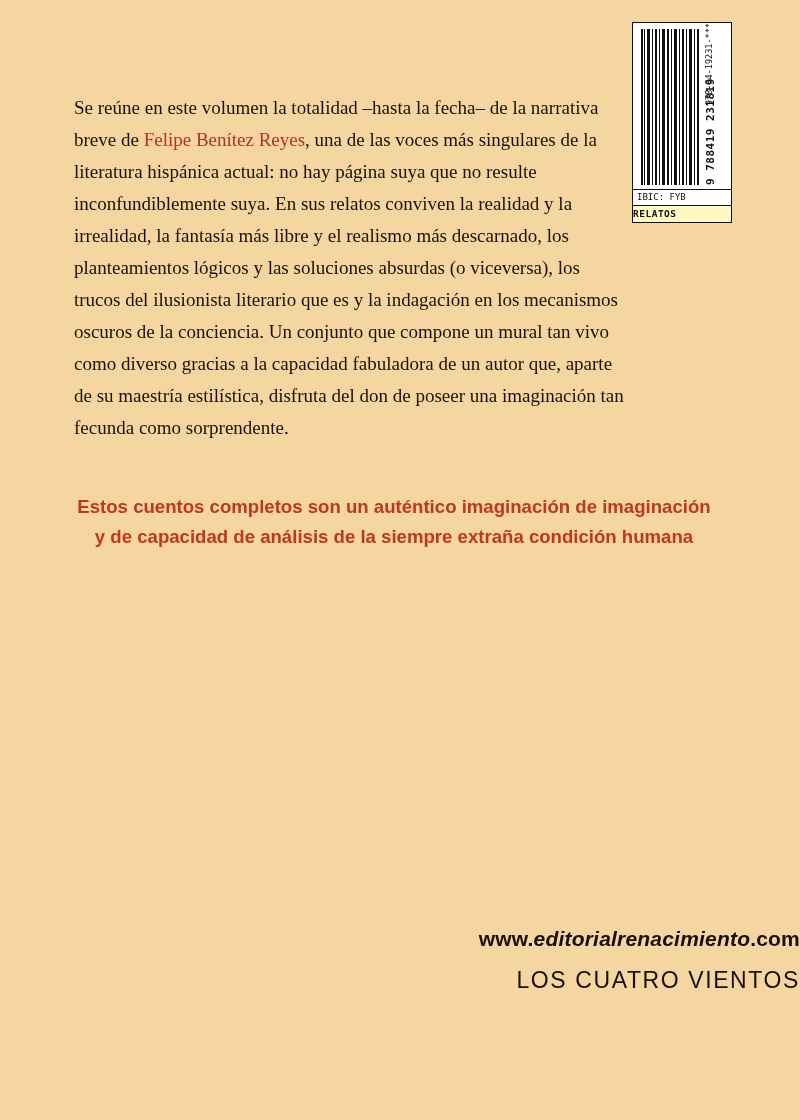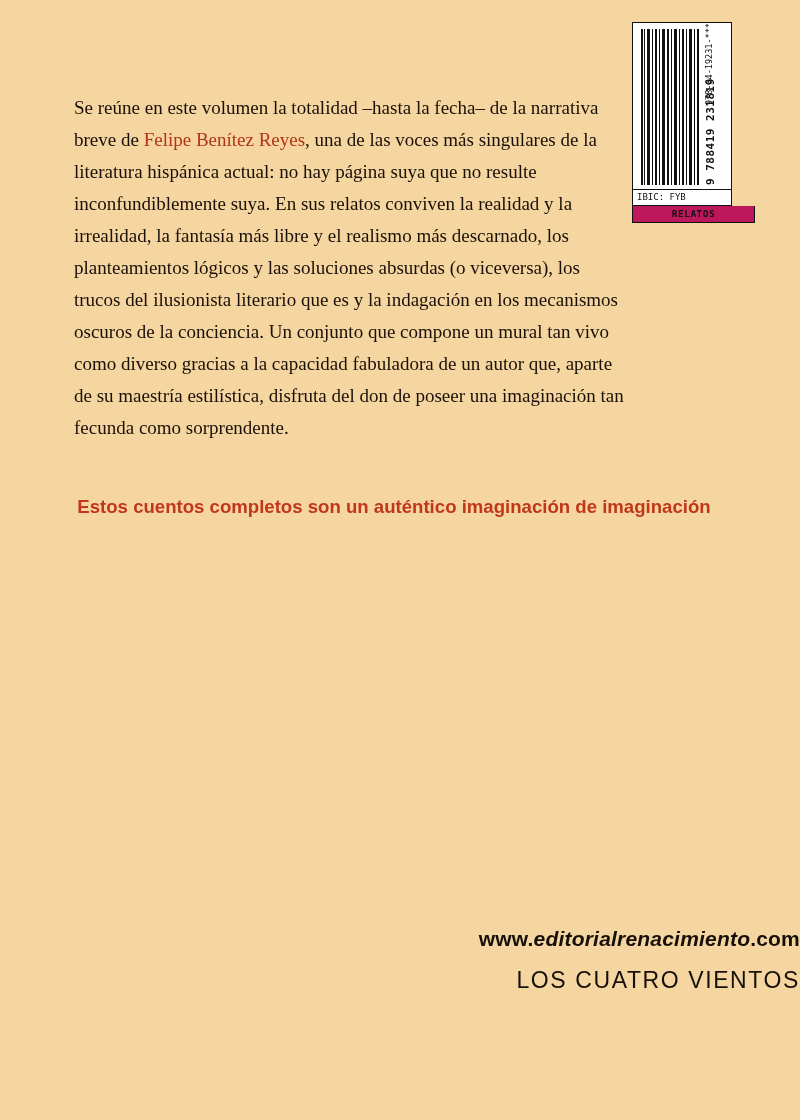--- a/index.html
+++ b/index.html
@@ -88,32 +88,31 @@
     font-family: "DejaVu Sans Mono", monospace;
     font-size: 9px;
     color: #111;
     line-height: 15px;
     padding-left: 4px;
   }
   .relatos-box {
     position: absolute;
     top: 184px;
     left: 0;
-    width: 123px;
+    width: 100px;
     height: 17px;
-    background: #be185d;
+    background: #fef9c3;
     border: 1px solid #111;
     border-top: none;
     box-sizing: border-box;
     font-family: "DejaVu Sans Mono", monospace;
     font-size: 9.5px;
     font-weight: bold;
     color: #111;
     line-height: 16px;
-    text-align: center;
     letter-spacing: 0.5px;
   }
 
   
   .blurb {
     position: absolute;
     top: 92px;
     left: 74px;
     width: 556px;
     font-family: "Liberation Serif", serif;
@@ -210,20 +209,21 @@
     <div class="ibic-box">IBIC: FYB</div>
     <div class="relatos-box">RELATOS</div>
   </div>
 
   <div class="blurb">
     <span>Se reúne en este volumen la totalidad –hasta la fecha– de la narrativa breve de </span><span class="author-name">Felipe Benítez Reyes</span><span>, una de las voces más singulares de la literatura hispánica actual: no hay página suya que no resulte inconfundiblemente suya. En sus relatos conviven la realidad y la irrealidad, la fantasía más libre y el realismo más descarnado, los planteamientos lógicos y las soluciones absurdas (o viceversa), los trucos del ilusionista literario que es y la indagación en los mecanismos oscuros de la conciencia. Un conjunto que compone un mural tan vivo como diverso gracias a la capacidad fabuladora de un autor que, aparte de su maestría estilística, disfruta del don de poseer una imaginación tan fecunda como sorprendente.</span>
   </div>
 
   <div class="tagline">
     <div>Estos cuentos completos son un auténtico imaginación de imaginación</div>
+    <div>y de capacidad de análisis de la siempre extraña condición humana</div>
   </div>
 
   <div class="footer">
     <div class="footer-url">
       <span class="url-www">www.</span><span class="url-main">editorialrenacimiento</span><span class="url-com">.com</span>
     </div>
     <div class="footer-collection">LOS CUATRO VIENTOS</div>
   </div>
 
 </div>

